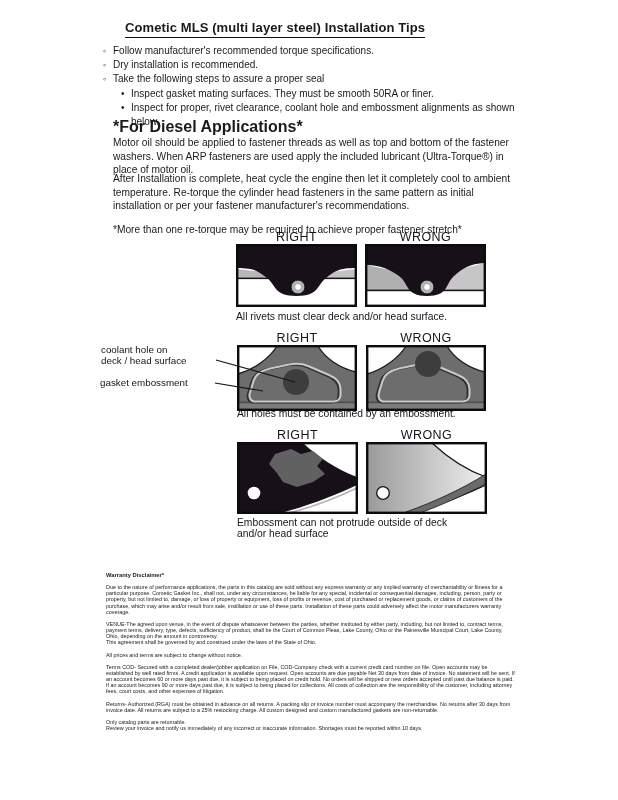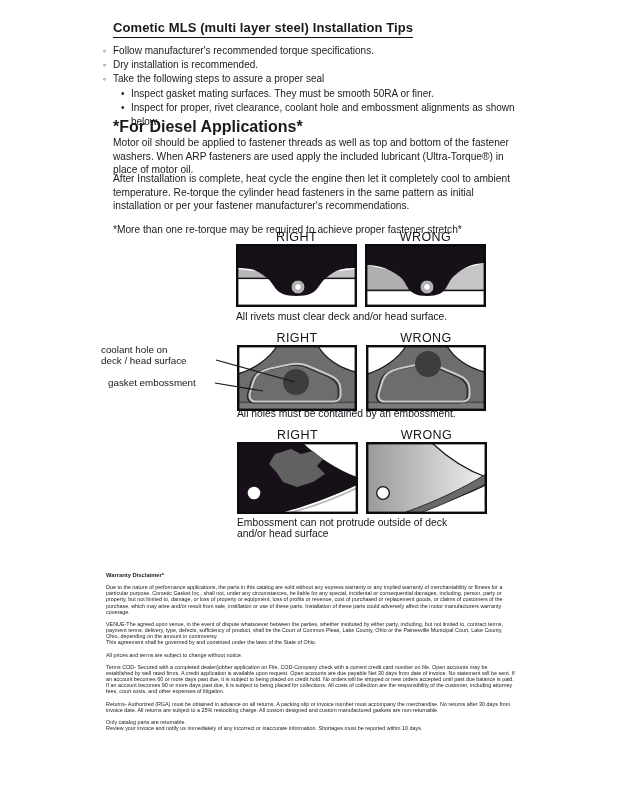--- a/index.html
+++ b/index.html
@@ -8,21 +8,21 @@
     width:618px;height:800px;
     background:#ffffff;
     font-family:"Liberation Sans", sans-serif;
     color:#1a1a1a;
     overflow:hidden;
   }
   .abs{position:absolute;}
 
   
   .title{
-    left:113px;top:20px;
+    left:125px;top:20px;
     font-size:13px;font-weight:bold;
     border-bottom:1.6px solid #111;
     padding-bottom:2px;
     letter-spacing:.1px;
   }
   .bullets{left:103px;top:44px;width:430px;font-size:10px;}
   .b-row{display:flex;line-height:14.2px;}
   .b-marker{width:10px;flex:0 0 10px;font-size:9px;}
   .sub{margin-left:18px;}
   .sub .b-marker{font-size:10px;}
@@ -108,21 +108,21 @@
 
   <div class="abs cap" style="left:236px;top:311px;">All rivets must clear deck and/or head surface.</div>
 
   <div class="abs rw-label" style="left:237px;top:331px;width:120px;">RIGHT</div>
   <div class="abs rw-label" style="left:366px;top:331px;width:120px;">WRONG</div>
 
   <div class="abs ann" style="left:101px;top:345px;">
     <div>coolant hole on</div>
     <div>deck / head surface</div>
   </div>
-  <div class="abs ann" style="left:108px;top:378px;">gasket embossment</div>
+  <div class="abs ann" style="left:100px;top:378px;">gasket embossment</div>
 
   <svg class="abs panel" style="left:237px;top:345px;" width="120" height="66" viewBox="0 0 120 66">
     <rect x="0" y="0" width="120" height="66" fill="#6d6d6d"></rect>
     <rect x="1" y="56.5" width="118" height="1.8" fill="#4e4e4e"></rect>
     <rect x="1" y="58.3" width="118" height="6.7" fill="#7b7b7b"></rect>
     <path d="M1,1 H40 C33,13 16,25 1,29 Z" fill="#ffffff" stroke="#1a1a1a" stroke-width="1.3"></path>
     <path d="M81,1 H119 V27 C102,23 88,13 81,1 Z" fill="#ffffff" stroke="#1a1a1a" stroke-width="1.3"></path>
     <path d="M18,56.5 C13.5,56.5 11.5,52 13,47.5 L16.5,36 C18.5,29 24.5,25.5 33,23.5 L52,19.5 C58,18.3 65,18.5 71,21 L92,30 C100,33.4 103.5,38 103.5,44 L103.5,50 C103.5,54 100.5,56.5 96.5,56.5 Z" fill="none" stroke="#2e2e2e" stroke-width="2.6" transform="translate(-1.6,0.6)"></path>
     <path d="M18,56.5 C13.5,56.5 11.5,52 13,47.5 L16.5,36 C18.5,29 24.5,25.5 33,23.5 L52,19.5 C58,18.3 65,18.5 71,21 L92,30 C100,33.4 103.5,38 103.5,44 L103.5,50 C103.5,54 100.5,56.5 96.5,56.5 Z" fill="none" stroke="#c9c9c9" stroke-width="2.1"></path>
     <circle cx="59" cy="37" r="13" fill="#3d3d3d"></circle>

